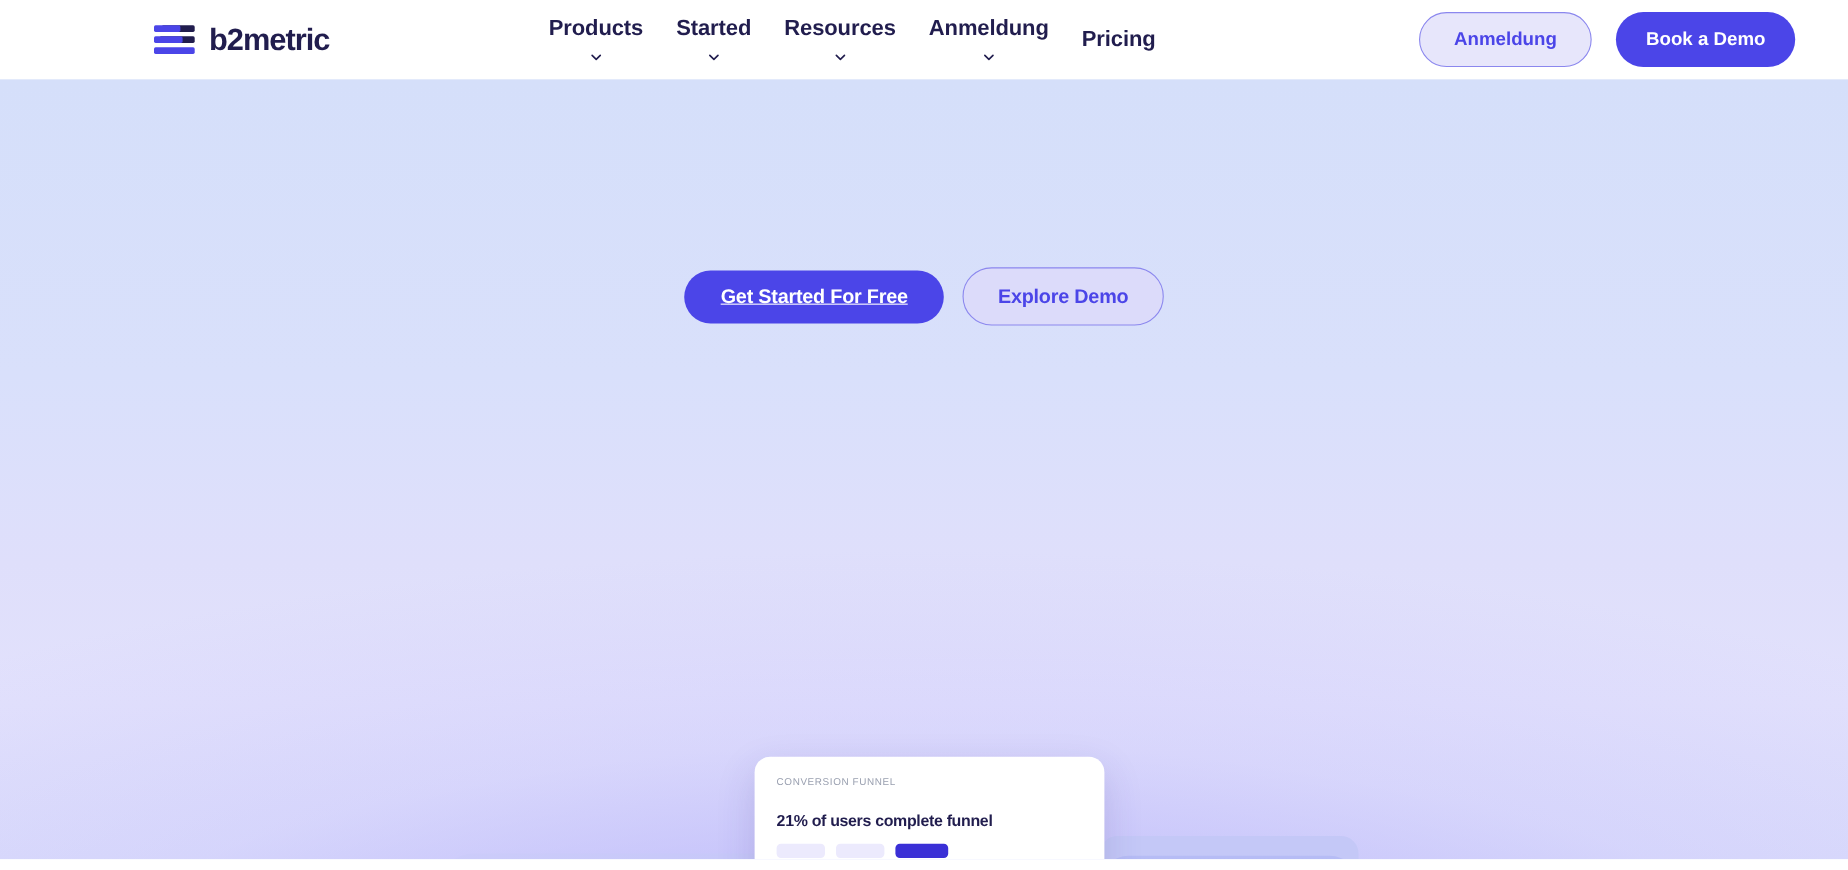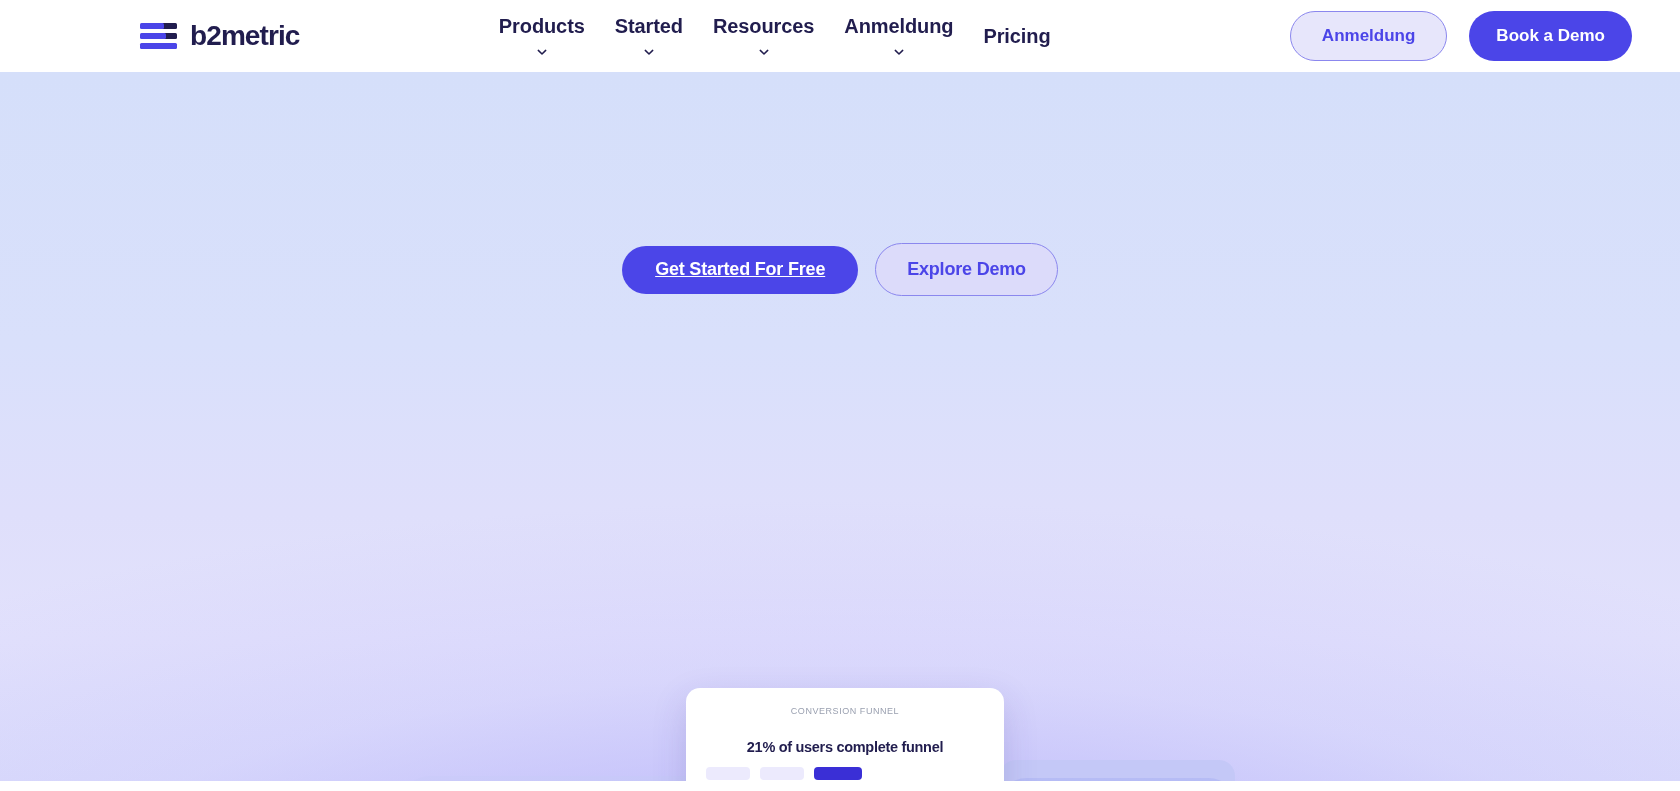--- a/index.html
+++ b/index.html
@@ -161,21 +161,21 @@
   
   .card {
     position:absolute;
     left:686px; top:-24px;
     width:318px; height:230px;
     background:#ffffff;
     border-radius:14px;
     box-shadow:0 12px 34px rgba(63,52,135,0.17);
     overflow:hidden;
   }
-  .card-head { padding:18px 20px 0 20px;text-align:center; }
+  .card-head { padding:18px 20px 0 20px; }
   .card-eyebrow {
     font-size:9px; font-weight:500; letter-spacing:0.55px;
     color:#9aa0b0; text-transform:uppercase;
   }
   .card-title {
     margin-top:23px;
     font-size:14.5px; font-weight:600; color:#211d4e;
     letter-spacing:-0.3px;
   }
   .chips { margin-top:12px; display:flex; gap:10px; }

